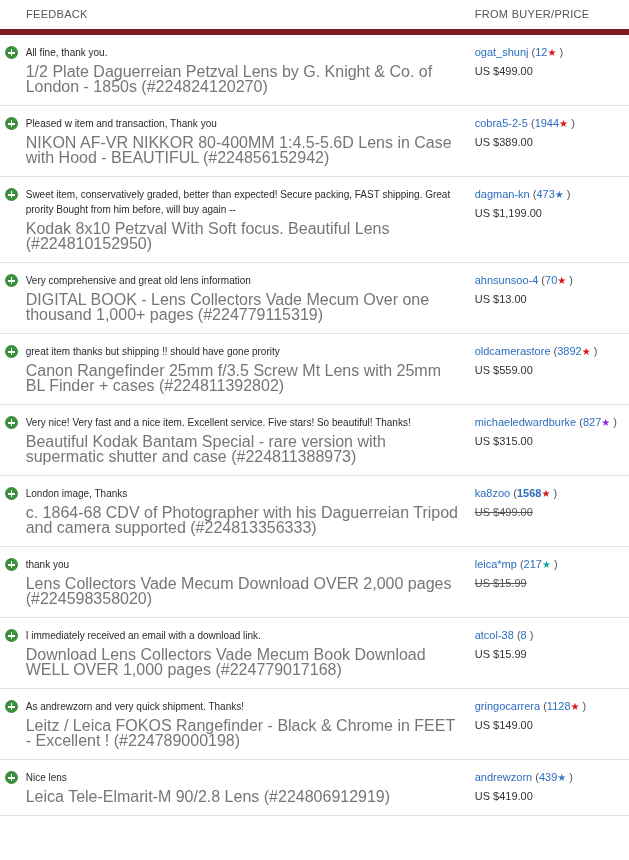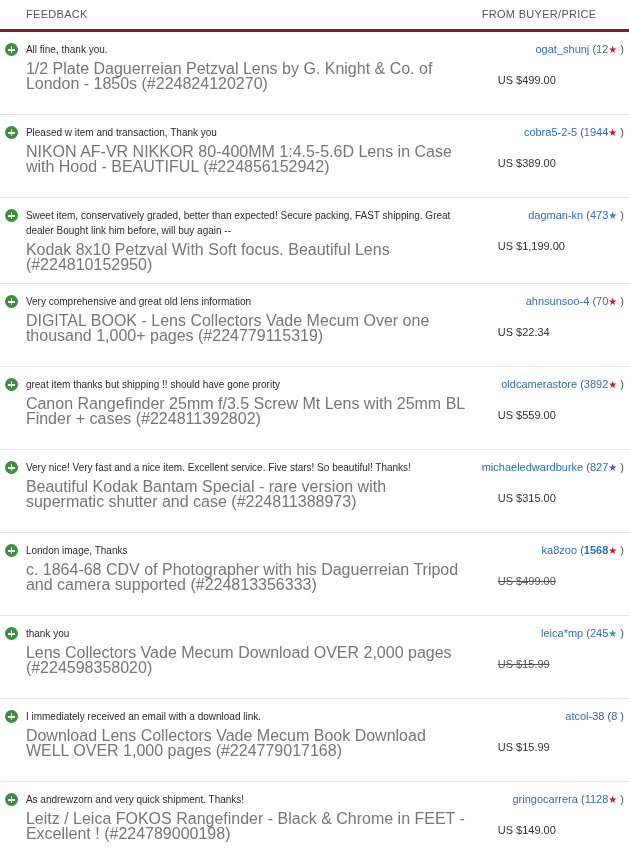--- a/index.html
+++ b/index.html
@@ -19,21 +19,21 @@
     width: 629px;
     border-collapse: collapse;
   }
   .header-row th {
     text-align: left;
     font-weight: normal;
     font-size: 11px;
     color: #555555;
     letter-spacing: 0.3px;
     padding: 8px 0 9px 0;
-    border-bottom: 3px solid #7f1d1d;
+    border-bottom: 6px solid #7f1d1d;
     vertical-align: bottom;
   }
   th.col-feedback { padding-left: 26px; }
   th.col-buyer { padding-left: 0; }
 
   tr.entry-row > td {
     border-bottom: 1px solid #e3e3e3;
     vertical-align: top;
     padding: 10px 0 11px 0;
   }
@@ -82,23 +82,22 @@
     margin: 0 0 4px 0;
   }
   .item-desc {
     color: #767676;
     font-size: 16px;
     line-height: 15px;
     margin: 0;
   }
   .buyer-line {
     line-height: 15px;
-    margin: 0 1px 4px 0;
+    margin: 0 8px 4px 0;
     white-space: nowrap;
-    text-align: right;
   }
   .buyer-name {
     color: #2b6ebf;
     text-decoration: none;
     font-size: 11px;
   }
   .score-wrap {
     color: #555555;
     font-size: 11px;
   }
@@ -112,21 +111,21 @@
     top: 0px;
   }
   .star.red { color: #d4161a; }
   .star.blue { color: #3b76c2; }
   .star.turquoise { color: #15a3a3; }
   .star.purple { color: #8a2be2; }
   .price {
     color: #333333;
     font-size: 11px;
     line-height: 14px;
-    margin: 16px;
+    margin: 0;
   }
   .price.struck {
     text-decoration: line-through;
     color: #555555;
   }
 </style>
 </head>
 <body>
 
 <table id="feedback-table">
@@ -161,39 +160,39 @@
         <td class="buyer-cell">
           <p class="buyer-line"><a class="buyer-name" href="#">cobra5-2-5</a> <span class="score-wrap">(<a class="score-num" href="#" style="text-decoration: none;">1944</a><span class="star red" style="color: rgb(212, 22, 26);">★</span> )</span></p>
           <p class="price">US $389.00</p>
         </td>
       </tr>
       <tr class="entry-row">
         <td class="icon-cell">
           <span class="plus-icon"></span>
         </td>
         <td class="feedback-cell">
-          <p class="comment">Sweet item, conservatively graded, better than expected!  Secure packing, FAST shipping.  Great dealer Bought link him before, will buy again --</p>
+          <p class="comment">Sweet item, conservatively graded, better than expected!  Secure packing, FAST shipping.  Great prority Bought from him before, will buy again --</p>
           <p class="item-desc">Kodak 8x10 Petzval With Soft focus. Beautiful Lens (#224810152950)</p>
         </td>
         <td class="buyer-cell">
           <p class="buyer-line"><a class="buyer-name" href="#">dagman-kn</a> <span class="score-wrap">(<a class="score-num" href="#" style="text-decoration: none;">473</a><span class="star blue" style="color: rgb(59, 118, 194);">★</span> )</span></p>
           <p class="price">US $1,199.00</p>
         </td>
       </tr>
       <tr class="entry-row">
         <td class="icon-cell">
           <span class="plus-icon"></span>
         </td>
         <td class="feedback-cell">
           <p class="comment">Very comprehensive and great old lens information</p>
           <p class="item-desc">DIGITAL BOOK - Lens Collectors Vade Mecum Over one thousand 1,000+ pages (#224779115319)</p>
         </td>
         <td class="buyer-cell">
           <p class="buyer-line"><a class="buyer-name" href="#">ahnsunsoo-4</a> <span class="score-wrap">(<a class="score-num" href="#" style="text-decoration: none;">70</a><span class="star red" style="color: rgb(212, 22, 26);">★</span> )</span></p>
-          <p class="price">US $22.34</p>
+          <p class="price">US $13.00</p>
         </td>
       </tr>
       <tr class="entry-row">
         <td class="icon-cell">
           <span class="plus-icon"></span>
         </td>
         <td class="feedback-cell">
           <p class="comment">great item thanks but shipping !! should have gone prority</p>
           <p class="item-desc">Canon Rangefinder 25mm f/3.5 Screw Mt Lens with 25mm BL Finder + cases (#224811392802)</p>
         </td>
@@ -230,21 +229,21 @@
       </tr>
       <tr class="entry-row">
         <td class="icon-cell">
           <span class="plus-icon"></span>
         </td>
         <td class="feedback-cell">
           <p class="comment">thank you</p>
           <p class="item-desc">Lens Collectors Vade Mecum Download OVER 2,000 pages (#224598358020)</p>
         </td>
         <td class="buyer-cell">
-          <p class="buyer-line"><a class="buyer-name" href="#">leica*mp</a> <span class="score-wrap">(<a class="score-num" href="#" style="text-decoration: none;">245</a><span class="star turquoise" style="color: rgb(21, 163, 163);">★</span> )</span></p>
+          <p class="buyer-line"><a class="buyer-name" href="#">leica*mp</a> <span class="score-wrap">(<a class="score-num" href="#" style="text-decoration: none;">217</a><span class="star turquoise" style="color: rgb(21, 163, 163);">★</span> )</span></p>
           <p class="price struck">US $15.99</p>
         </td>
       </tr>
       <tr class="entry-row">
         <td class="icon-cell">
           <span class="plus-icon"></span>
         </td>
         <td class="feedback-cell">
           <p class="comment">I immediately received an email with a download link.</p>
           <p class="item-desc">Download Lens Collectors Vade Mecum Book Download WELL OVER 1,000 pages (#224779017168)</p>
@@ -258,20 +257,33 @@
         <td class="icon-cell">
           <span class="plus-icon"></span>
         </td>
         <td class="feedback-cell">
           <p class="comment">As andrewzorn and very quick shipment. Thanks!</p>
           <p class="item-desc">Leitz / Leica FOKOS Rangefinder - Black &amp; Chrome in FEET - Excellent ! (#224789000198)</p>
         </td>
         <td class="buyer-cell">
           <p class="buyer-line"><a class="buyer-name" href="#">gringocarrera</a> <span class="score-wrap">(<a class="score-num" href="#" style="text-decoration: none;">1128</a><span class="star red" style="color: rgb(212, 22, 26);">★</span> )</span></p>
           <p class="price">US $149.00</p>
+        </td>
+      </tr>
+      <tr class="entry-row">
+        <td class="icon-cell">
+          <span class="plus-icon"></span>
+        </td>
+        <td class="feedback-cell">
+          <p class="comment">Nice lens</p>
+          <p class="item-desc">Leica Tele-Elmarit-M 90/2.8 Lens (#224806912919)</p>
+        </td>
+        <td class="buyer-cell">
+          <p class="buyer-line"><a class="buyer-name" href="#">andrewzorn</a> <span class="score-wrap">(<a class="score-num" href="#" style="text-decoration: none;">439</a><span class="star blue" style="color: rgb(59, 118, 194);">★</span> )</span></p>
+          <p class="price">US $419.00</p>
         </td>
       </tr>
       <tr class="entry-row">
         <td class="icon-cell"></td>
         <td class="feedback-cell"></td>
         <td class="buyer-cell"></td>
       </tr>
     </tbody>
 </table>
 

